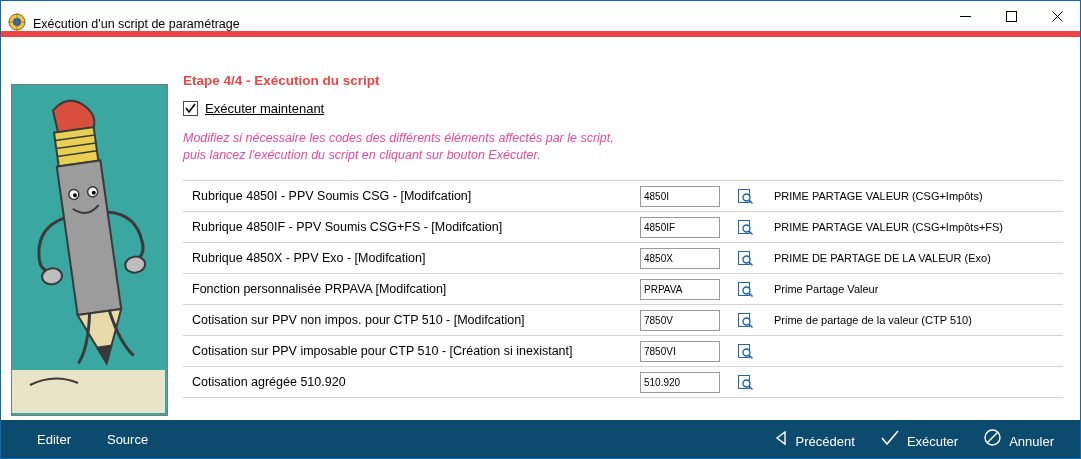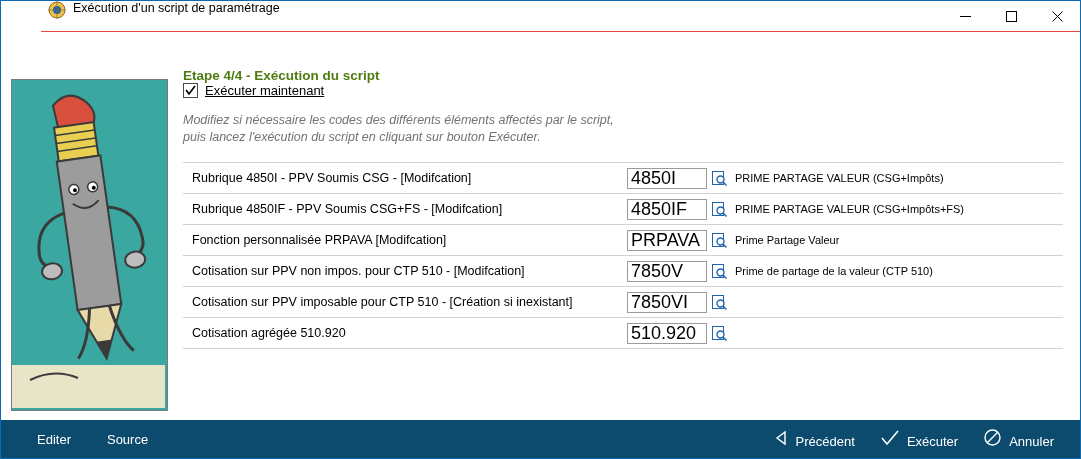--- a/index.html
+++ b/index.html
@@ -23,24 +23,23 @@
     border: 1px solid #0a6ab4;
     background: #ffffff;
     display: flex;
     flex-direction: column;
   }
   
   .titlebar {
     height: 30px;
     background: #ffffff;
     display: flex;
-    align-items: flex-start;
-    flex: 0 0 auto;
-    border-bottom: 1px solid #ef4444;
-    margin-left: 40px;
+    align-items: flex-end;
+    flex: 0 0 auto;
+    border-bottom: 6px solid #ef4444;
   }
   .titlebar-icon {
     width: 18px;
     height: 18px;
     margin-left: 7px;
     margin-right: 7px;
     flex: 0 0 auto;
     position: relative;
   }
   .titlebar-title {
@@ -78,21 +77,22 @@
   
   .content {
     position: absolute;
     left: 182px;
     top: 36px;
     right: 14px;
   }
   .step-title {
     font-size: 13.5px;
     font-weight: bold;
-    color: #4d7c0f;
+    color: #ef4444;
+    margin-bottom: 13px;
   }
   .check-row {
     display: flex;
     align-items: flex-start;
     gap: 7px;
     margin-bottom: 14px;
   }
   .checkbox {
     width: 13px;
     height: 13px;
@@ -103,52 +103,53 @@
   }
   .checkbox svg { position: absolute; left: 1px; top: 1px; }
   .check-label {
     font-size: 13px;
     color: #000;
     text-decoration: underline;
   }
   .hint {
     font-size: 12.5px;
     font-style: italic;
-    color: #737373;
+    color: #ec4899;
     line-height: 17px;
     margin-bottom: 16px;
   }
   
   .rows {
     border-top: 1px solid #d2d2d2;
     width: 880px;
   }
   .row {
     display: flex;
     align-items: center;
     height: 31px;
     border-bottom: 1px solid #d2d2d2;
     box-sizing: border-box;
+    gap: 13px;
   }
   .row-label {
     width: 444px;
     padding-left: 9px;
     box-sizing: border-box;
     font-size: 12.5px;
     white-space: nowrap;
     overflow: hidden;
   }
   .row-input {
     width: 80px;
     height: 21px;
     box-sizing: border-box;
     border: 1px solid #9a9a9a;
     background: #fff;
     font-family: "Liberation Sans", sans-serif;
-    font-size: 18px;
+    font-size: 10px;
     padding: 0 3px;
     color: #000;
     outline: none;
   }
   .mag-btn {
     width: 20px;
     height: 21px;
     margin-left: 2px;
     display: flex;
     align-items: center;
@@ -299,20 +300,32 @@
           <span class="mag-btn">
             <svg width="15" height="15" viewBox="0 0 15 15">
                 <rect x="0.5" y="0.5" width="11" height="13" fill="none" stroke="#1f64ad" stroke-width="1"></rect>
                 <circle cx="8.5" cy="8.5" r="3.5" fill="#fff" stroke="#1f64ad" stroke-width="1.4"></circle>
                 <path d="M11 11 L14.5 14.5" stroke="#1f64ad" stroke-width="1.4"></path>
               </svg>
           </span>
           <div class="row-desc">PRIME PARTAGE VALEUR (CSG+Impôts+FS)</div>
         </div>
 
+        <div class="row">
+          <div class="row-label">Rubrique 4850X - PPV Exo - [Modifcation]</div>
+          <input class="row-input" type="text" value="4850X" style="">
+          <span class="mag-btn">
+            <svg width="15" height="15" viewBox="0 0 15 15">
+                <rect x="0.5" y="0.5" width="11" height="13" fill="none" stroke="#1f64ad" stroke-width="1"></rect>
+                <circle cx="8.5" cy="8.5" r="3.5" fill="#fff" stroke="#1f64ad" stroke-width="1.4"></circle>
+                <path d="M11 11 L14.5 14.5" stroke="#1f64ad" stroke-width="1.4"></path>
+              </svg>
+          </span>
+          <div class="row-desc">PRIME DE PARTAGE DE LA VALEUR (Exo)</div>
+        </div>
 
         <div class="row">
           <div class="row-label">Fonction personnalisée PRPAVA [Modifcation]</div>
           <input class="row-input" type="text" value="PRPAVA" style="">
           <span class="mag-btn">
             <svg width="15" height="15" viewBox="0 0 15 15">
                 <rect x="0.5" y="0.5" width="11" height="13" fill="none" stroke="#1f64ad" stroke-width="1"></rect>
                 <circle cx="8.5" cy="8.5" r="3.5" fill="#fff" stroke="#1f64ad" stroke-width="1.4"></circle>
                 <path d="M11 11 L14.5 14.5" stroke="#1f64ad" stroke-width="1.4"></path>
               </svg>

